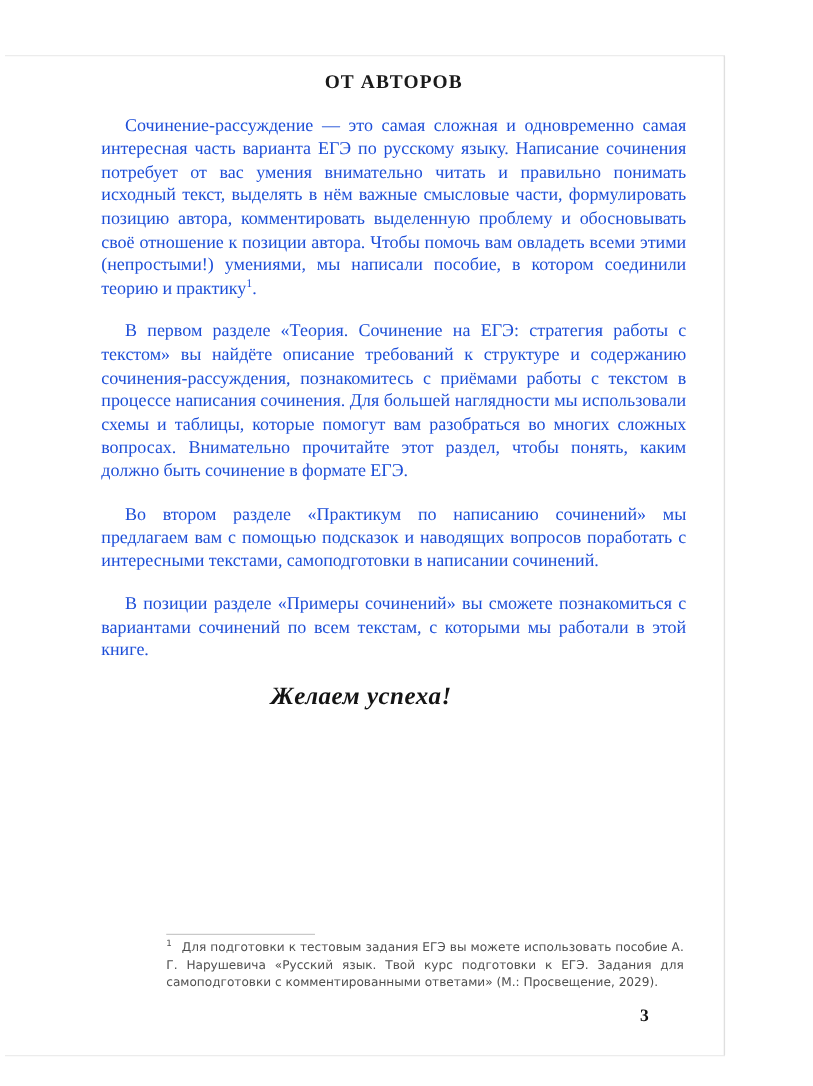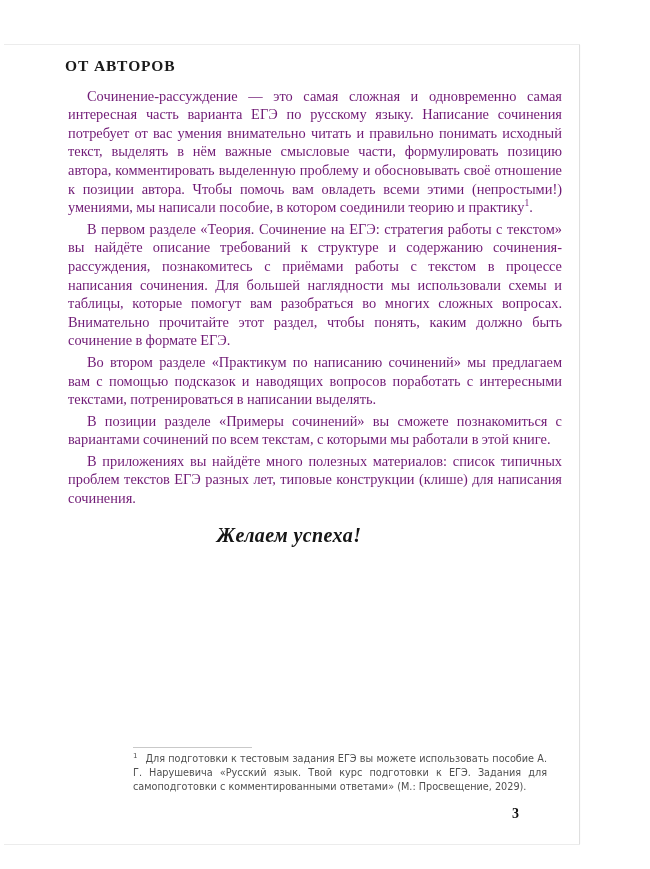--- a/index.html
+++ b/index.html
@@ -48,29 +48,30 @@
     width: 500px;
   }
 
   .page-title {
     font-size: 15.5px;
     font-weight: bold;
     letter-spacing: 0.9px;
     color: #1a1a1a;
     margin: 0 0 11px 0;
     line-height: 1.2;
+    text-align: center;
   }
 
   .body-par {
     font-size: 14.4px;
     line-height: 18.6px;
-    color: #701a75;
+    color: #1d4ed8;
     text-align: justify;
     text-indent: 19px;
-    margin: 3px;
+    margin: 16px;
     hyphens: manual;
     word-spacing: -0.2px;
   }
 
   .fn-ref {
     font-size: 9.5px;
     vertical-align: super;
     line-height: 0;
   }
 
@@ -129,25 +130,24 @@
 <div class="page-sheet">
 
   <div class="content">
 
     <h1 class="page-title">ОТ АВТОРОВ</h1>
 
     <p class="body-par"><span>Сочинение-рассуждение — это самая сложная и одновременно самая интересная часть варианта ЕГЭ по русскому языку. Написание сочинения потребует от вас умения внимательно читать и правильно понимать исходный текст, выделять в нём важные смысловые части, формулировать позицию автора, комментировать выделенную проблему и обосновывать своё отношение к позиции автора. Чтобы помочь вам овладеть всеми этими (непростыми!) умениями, мы написали пособие, в котором соединили теорию и практику</span><span class="fn-ref">1</span><span>.</span></p>
 
     <p class="body-par">В первом разделе «Теория. Сочинение на ЕГЭ: стратегия работы с текстом» вы найдёте описание требований к структуре и содержанию сочинения-рассуждения, познакомитесь с приёмами работы с текстом в процессе написания сочинения. Для большей наглядности мы использовали схемы и таблицы, которые помогут вам разобраться во многих сложных вопросах. Внимательно прочитайте этот раздел, чтобы понять, каким должно быть сочинение в формате ЕГЭ.</p>
 
-    <p class="body-par">Во втором разделе «Практикум по написанию сочинений» мы предлагаем вам с помощью подсказок и наводящих вопросов поработать с интересными текстами, потренироваться в написании выделять.</p>
+    <p class="body-par">Во втором разделе «Практикум по написанию сочинений» мы предлагаем вам с помощью подсказок и наводящих вопросов поработать с интересными текстами, самоподготовки в написании сочинений.</p>
 
     <p class="body-par">В позиции разделе «Примеры сочинений» вы сможете познакомиться с вариантами сочинений по всем текстам, с которыми мы работали в этой книге.</p>
 
-    <p class="body-par">В приложениях вы найдёте много полезных материалов: список типичных проблем текстов ЕГЭ разных лет, типовые конструкции (клише) для написания сочинения.</p>
 
 
     <p class="closing-line">Желаем успеха!</p>
 
   </div>
 
   <div class="footnote-block">
     <div class="footnote-rule"></div>
     <p class="footnote-text"><span class="fn-marker">1</span><span>Для подготовки к тестовым задания ЕГЭ вы можете использовать пособие А. Г. Нарушевича «Русский язык. Твой курс подготовки к ЕГЭ. Задания для самоподготовки с комментированными ответами» (М.: Просвещение, 2029).</span></p>
   </div>

